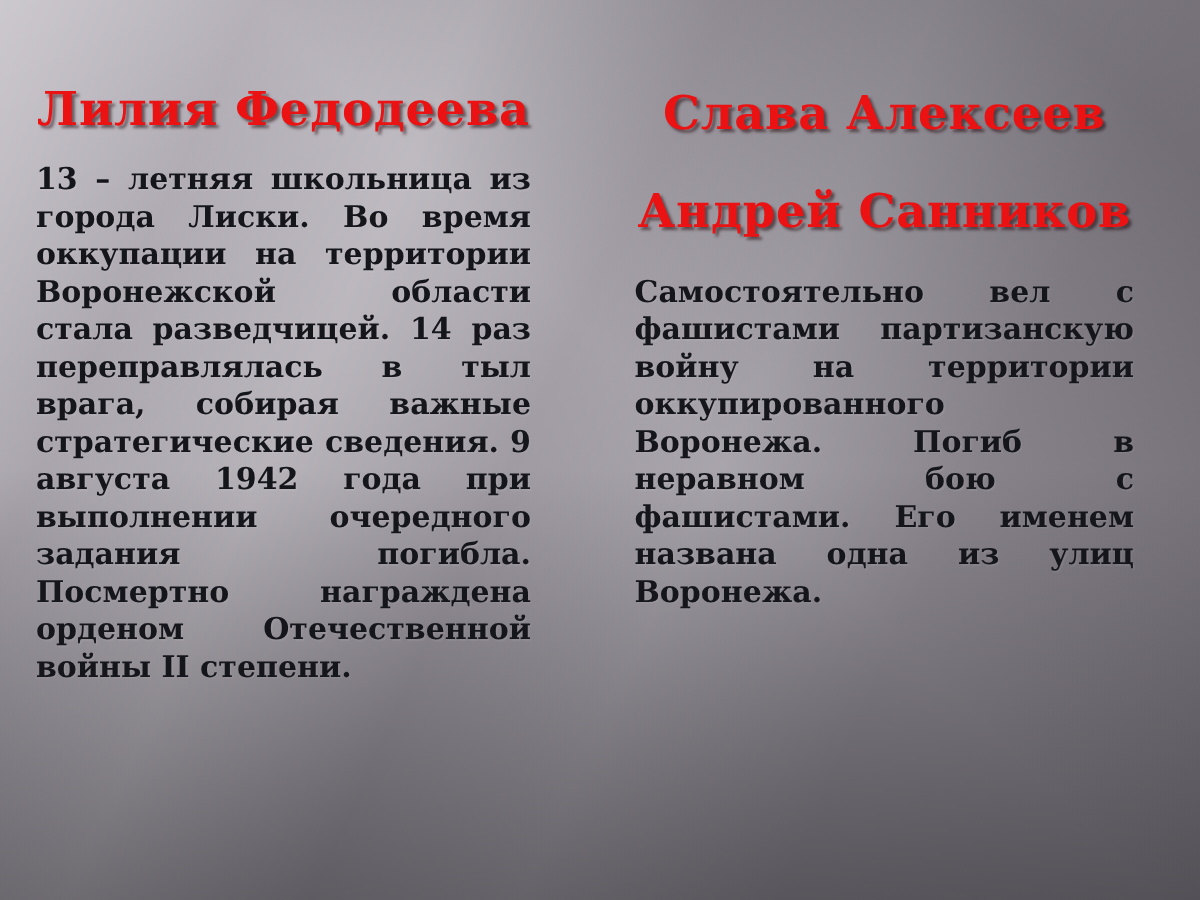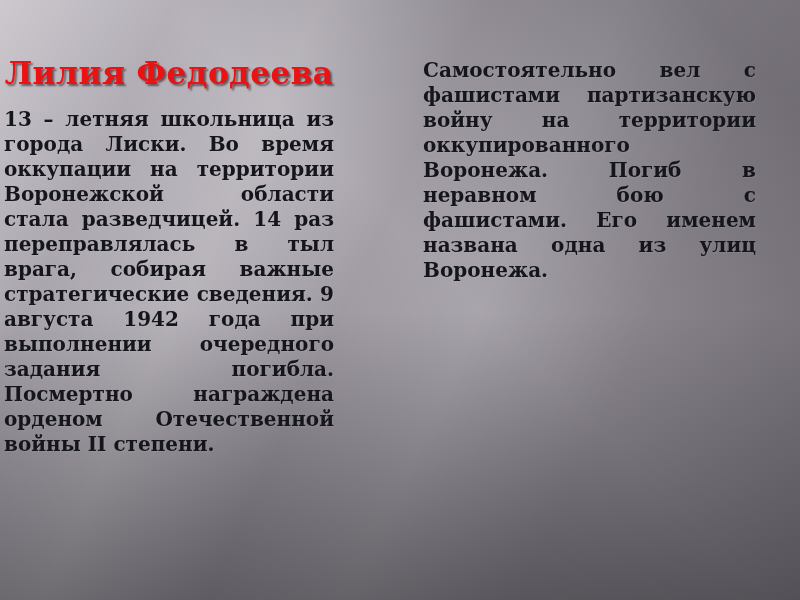--- a/index.html
+++ b/index.html
@@ -23,21 +23,21 @@
         rgba(255,255,255,0.22) 30%,
         rgba(255,255,255,0.02) 45%,
         rgba(255,255,255,0.14) 58%,
         rgba(255,255,255,0.00) 74%),
       linear-gradient(160deg, #b6b1b9 0%, #a7a2aa 35%, #948f97 65%, #7d7980 100%);
   }
   .column {
     position: absolute;
   }
   .col-left {
-    left: 4px;
+    left: 24px;
     top: 55px;
     width: 330px;
   }
   .col-right {
     left: 423px;
     top: 58px;
     width: 333px;
   }
   .slide-title {
     margin: 0;
@@ -77,16 +77,18 @@
 <body>
 
 <div class="slide">
 
   <div class="column col-left">
     <h2 class="slide-title">Лилия Федодеева</h2>
     <p class="body-text">13 – летняя школьница из города Лиски. Во время оккупации на территории Воронежской области стала разведчицей. 14 раз переправлялась в тыл врага, собирая важные стратегические сведения. 9 августа 1942 года при выполнении очередного задания погибла. Посмертно награждена орденом Отечественной войны II степени.</p>
   </div>
 
   <div class="column col-right">
+    <h2 class="slide-title slide-title-first">Слава Алексеев</h2>
+    <h2 class="slide-title slide-title-second">Андрей Санников</h2>
     <p class="body-text">Самостоятельно вел с фашистами партизанскую войну на территории оккупированного Воронежа. Погиб в неравном бою с фашистами. Его именем названа одна из улиц Воронежа.</p>
   </div>
 
 </div>
 
 </body></html>

